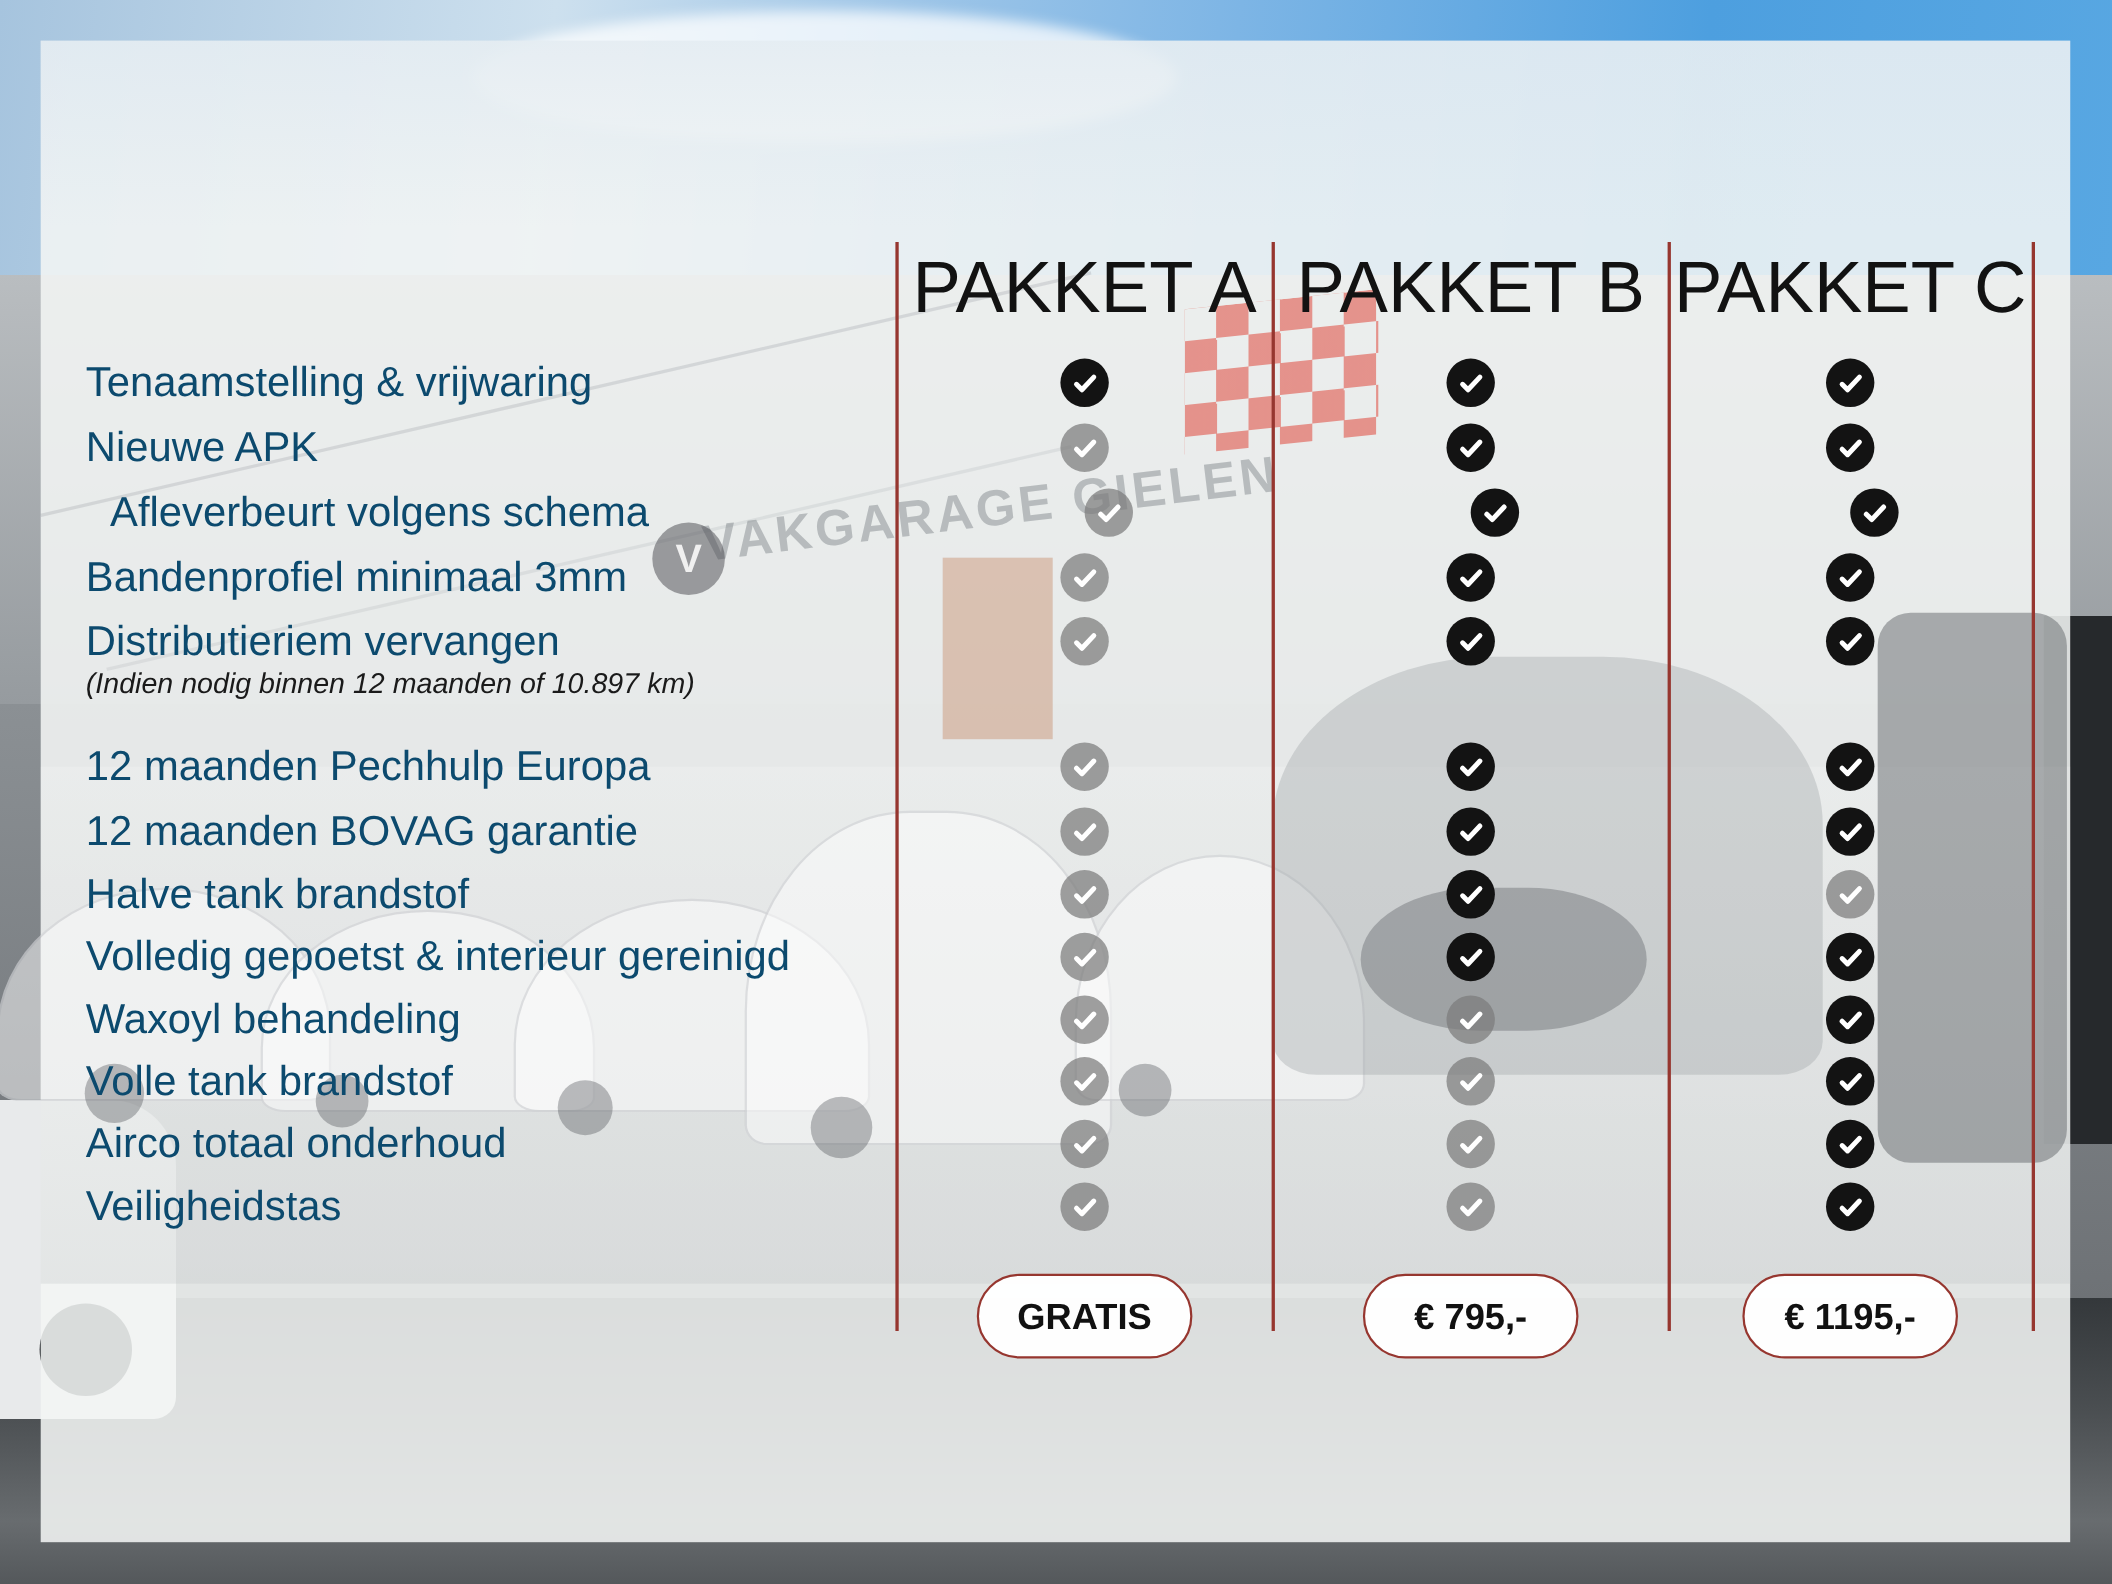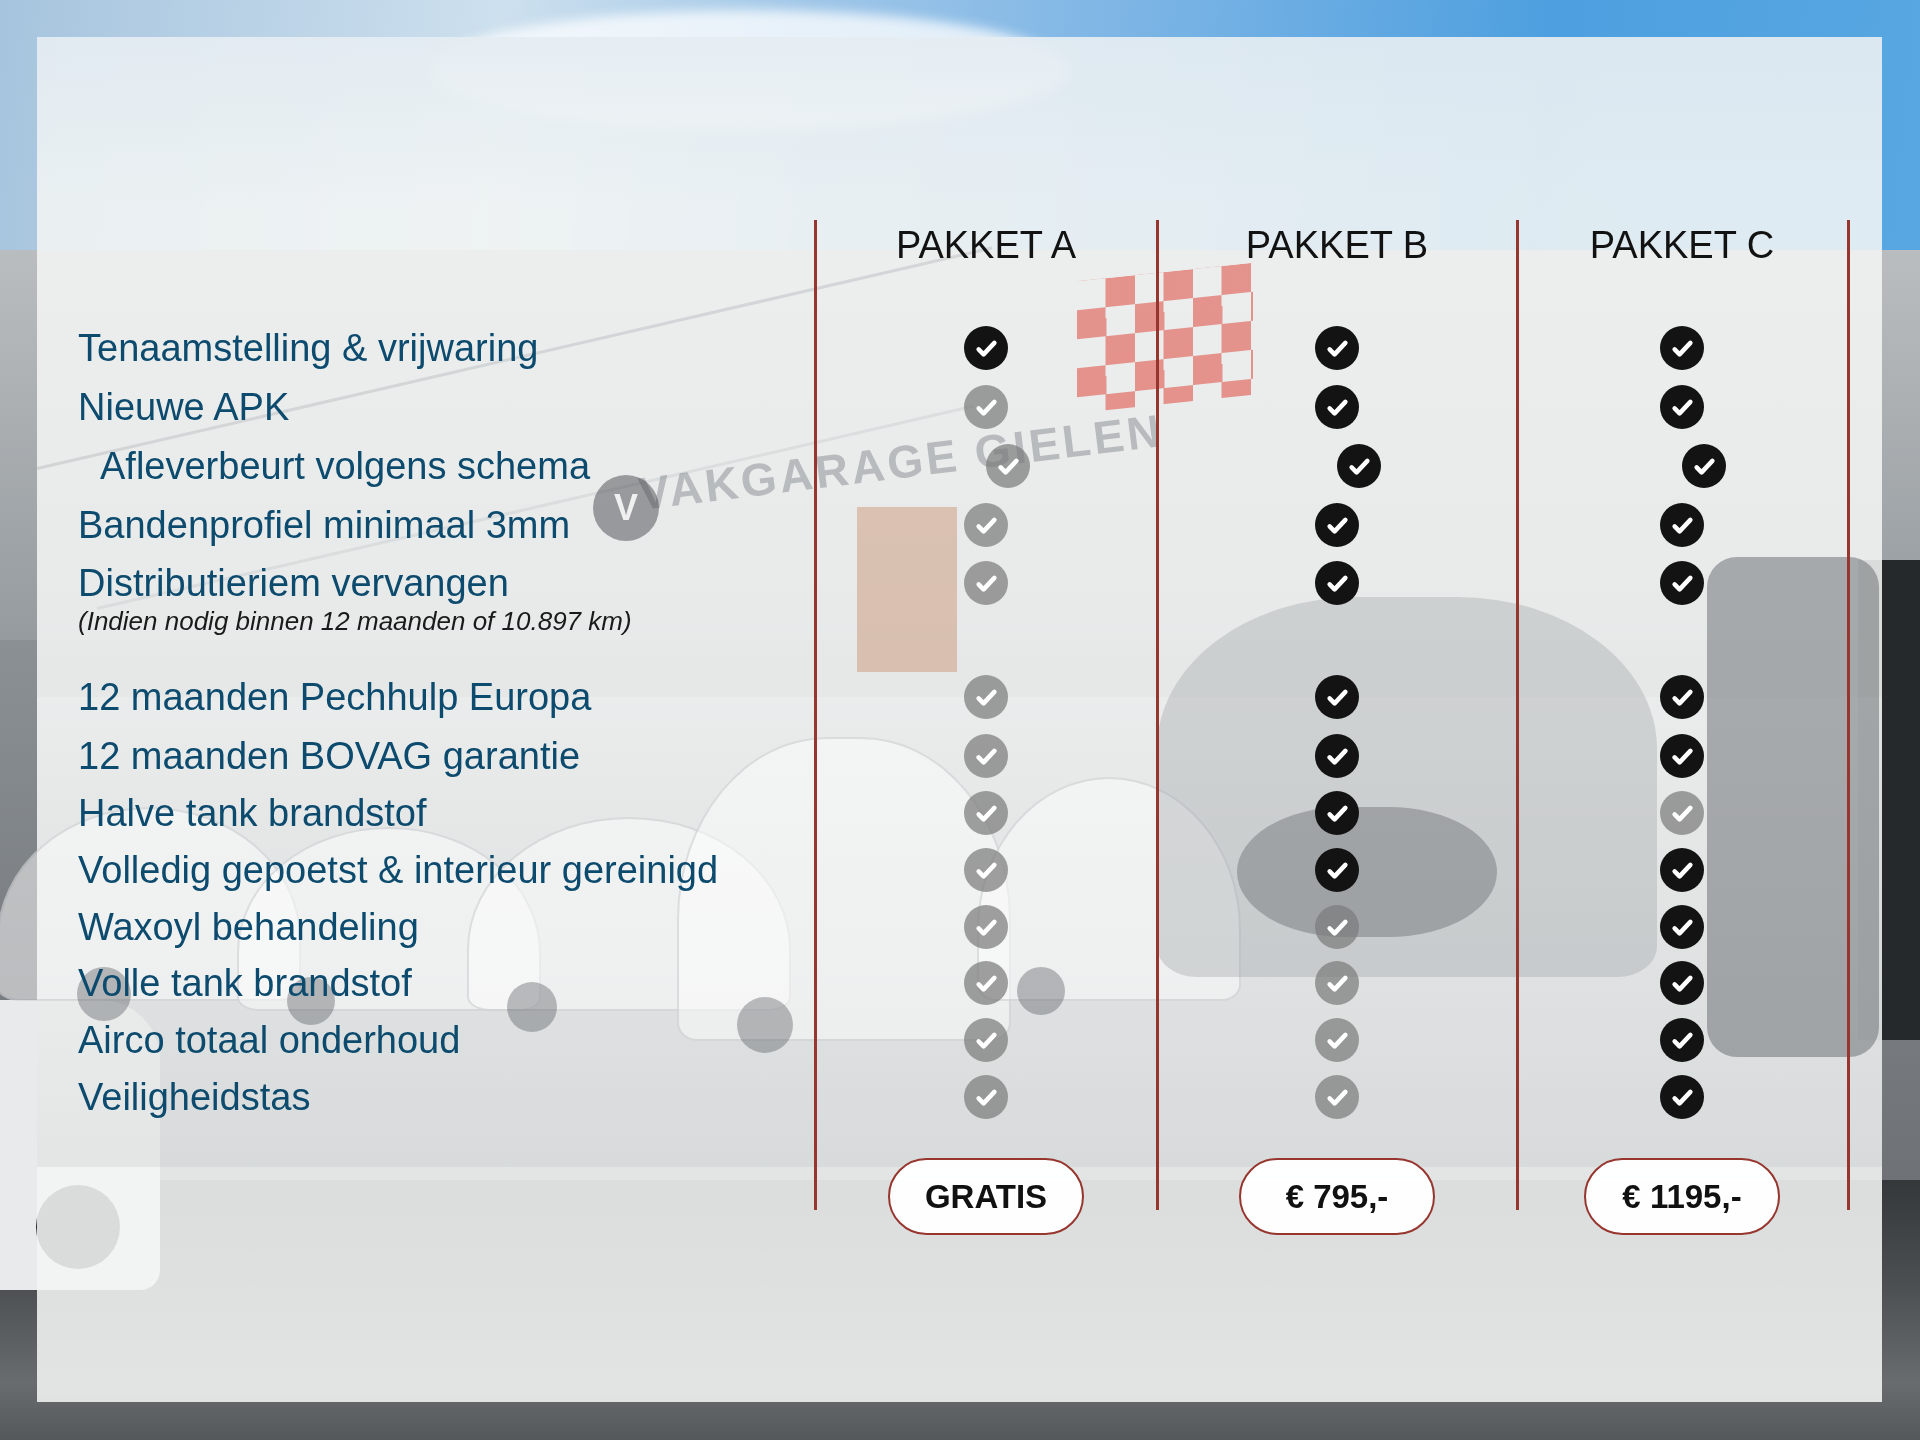--- a/index.html
+++ b/index.html
@@ -61,22 +61,22 @@
   .w2{left:250px;top:940px;width:48px;height:48px;}
   .w3{left:470px;top:945px;width:50px;height:50px;}
   .w4{left:700px;top:960px;width:56px;height:56px;}
   .w5{left:980px;top:930px;width:48px;height:48px;}
 
   
   .content{position:absolute;inset:0;}
   .vline{position:absolute;top:183px;height:990px;width:3px;background:var(--accent-red,#96362f);}
   .vl1{left:777px;}.vl2{left:1119px;}.vl3{left:1479px;}.vl4{left:1810px;}
   .pkg-header{
-    position:absolute;top:172px;height:72px;line-height:72px;
-    transform:translateX(-50%);font-size:38px;color:#121212;white-space:nowrap;
+    position:absolute;top:188px;height:72px;line-height:72px;
+    transform:translateX(-50%);font-size:66px;color:#121212;white-space:nowrap;
   }
   .h-a{left:949px;}.h-b{left:1300px;}.h-c{left:1645px;text-align:center;}
   .row{position:absolute;left:0;width:1845px;height:58px;}
   .row-label{position:absolute;left:41px;top:0;font-size:38px;line-height:58px;color:#0c4a6e;white-space:nowrap;}
   .row-note{position:absolute;left:41px;top:52px;font-size:26px;line-height:30px;font-style:italic;color:#1a1a1a;white-space:nowrap;}
   .check{
     position:absolute;top:7px;width:44px;height:44px;border-radius:50%;
     display:flex;align-items:center;justify-content:center;
   }
   .check svg{width:27px;height:27px;}

